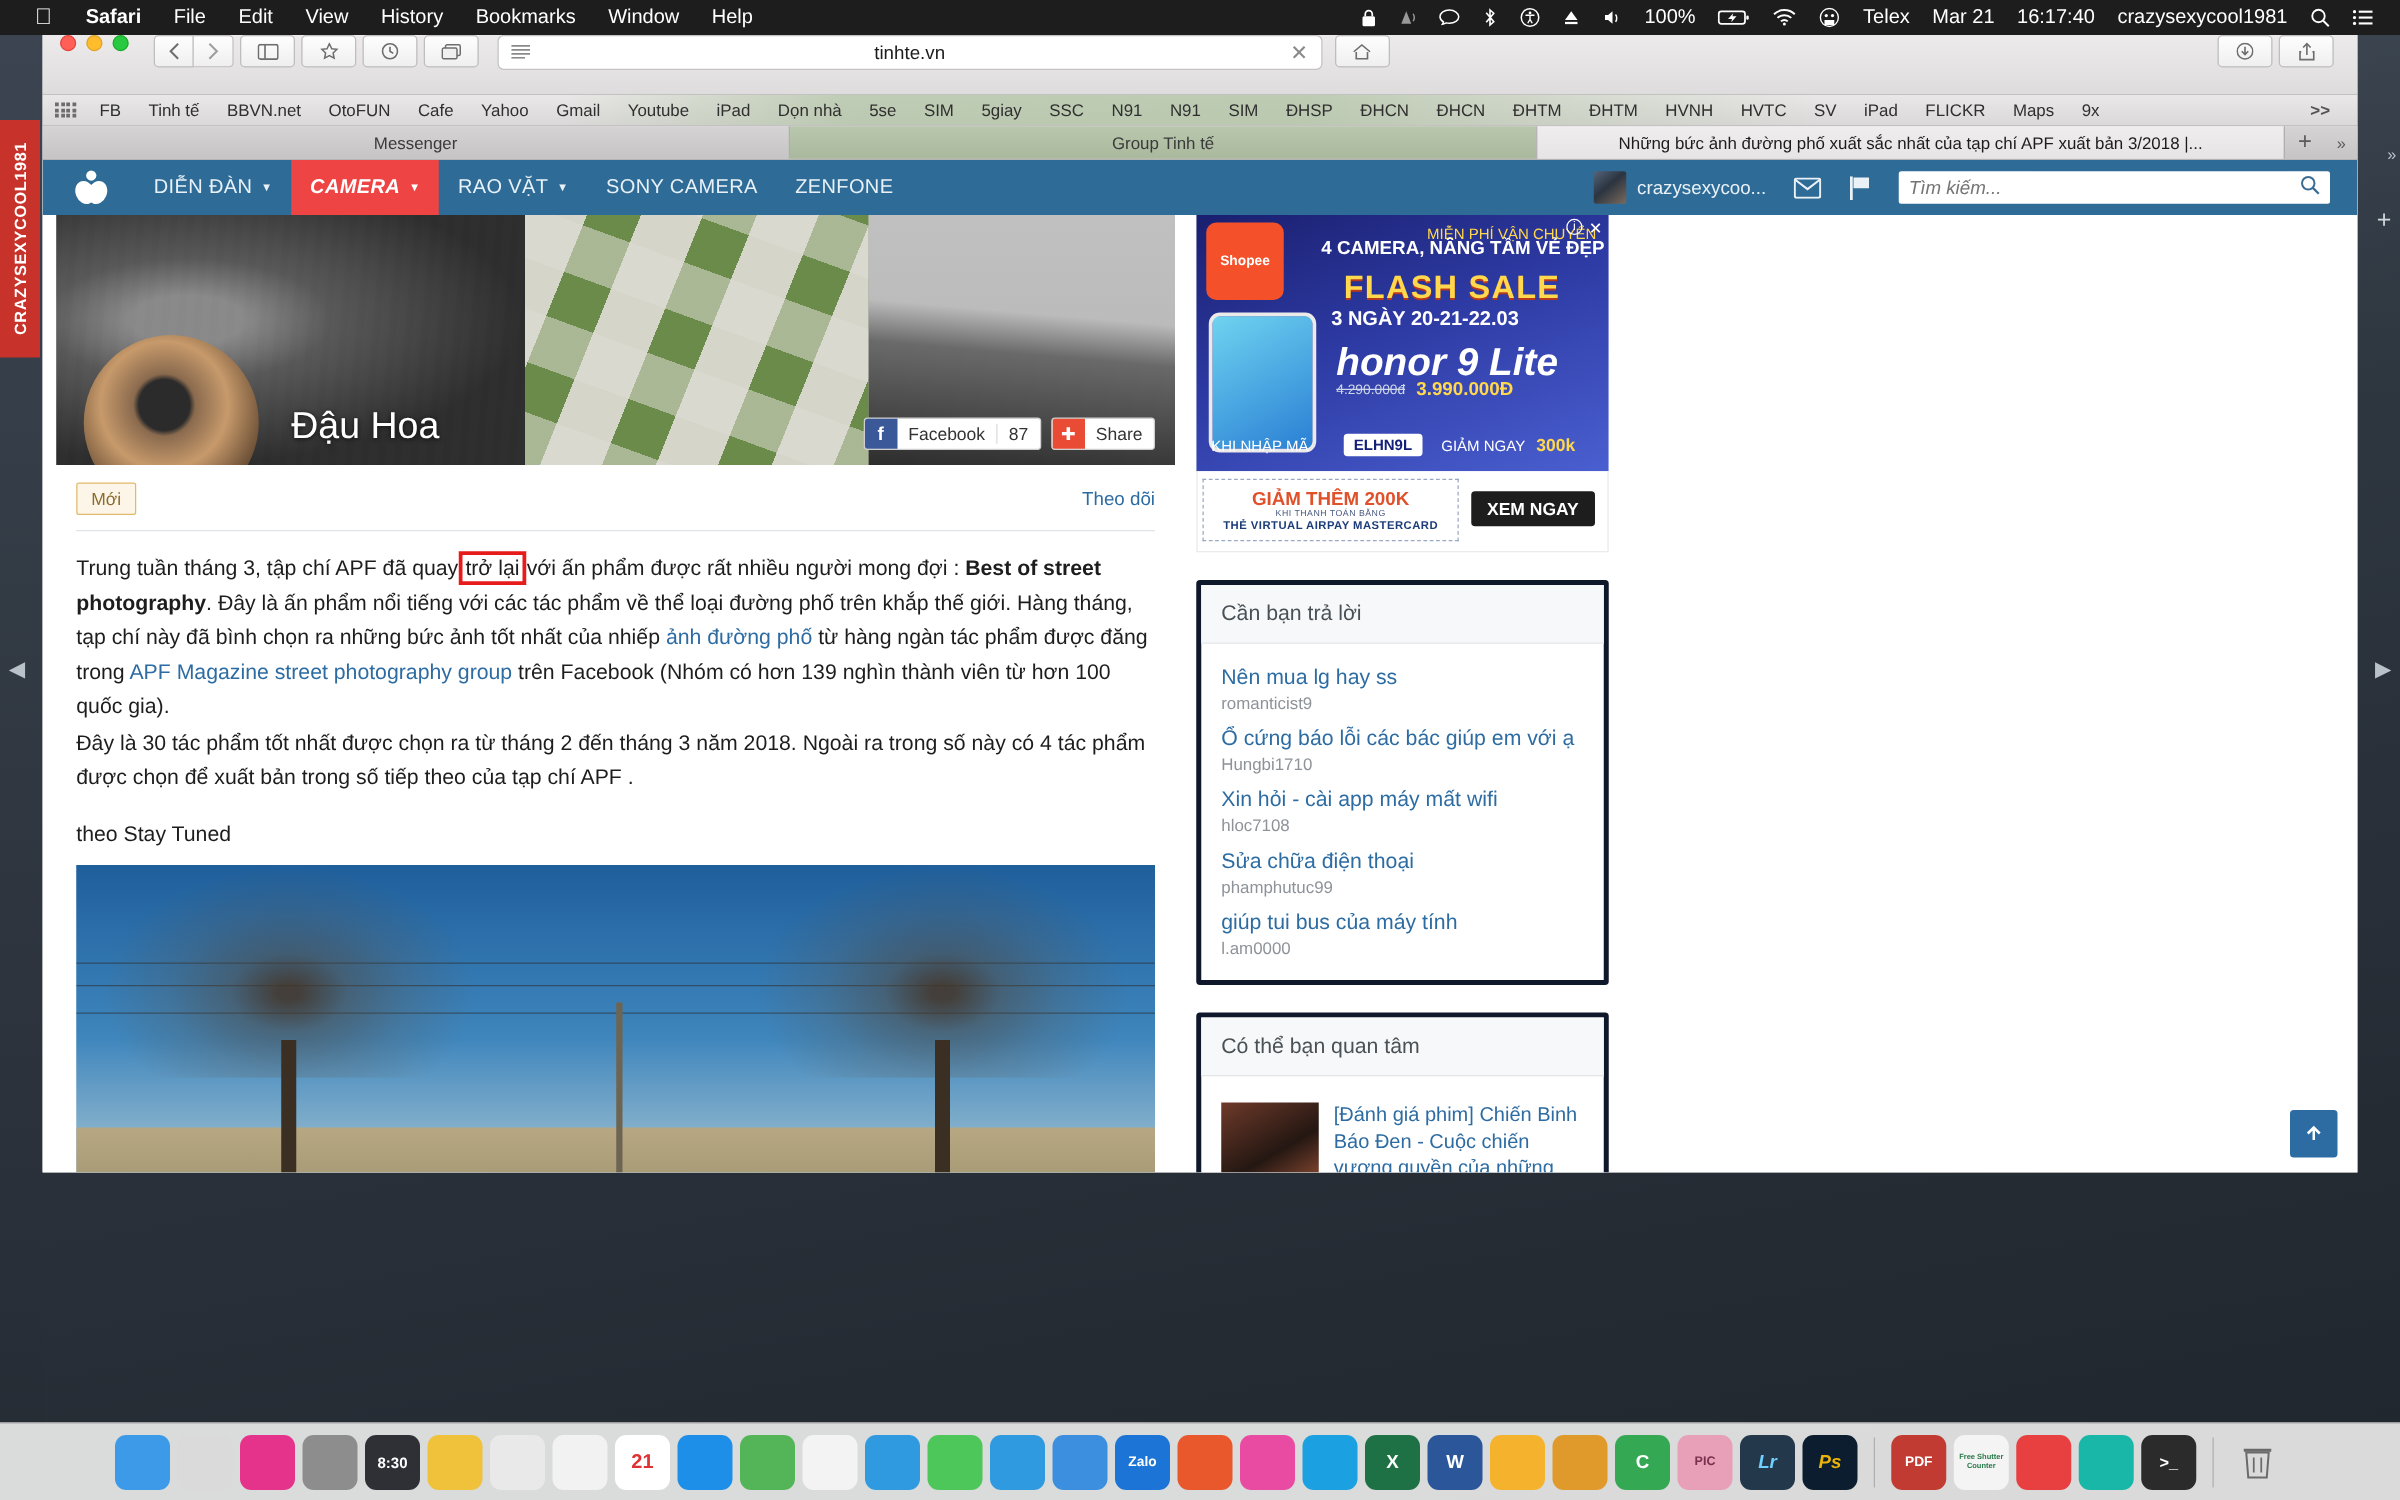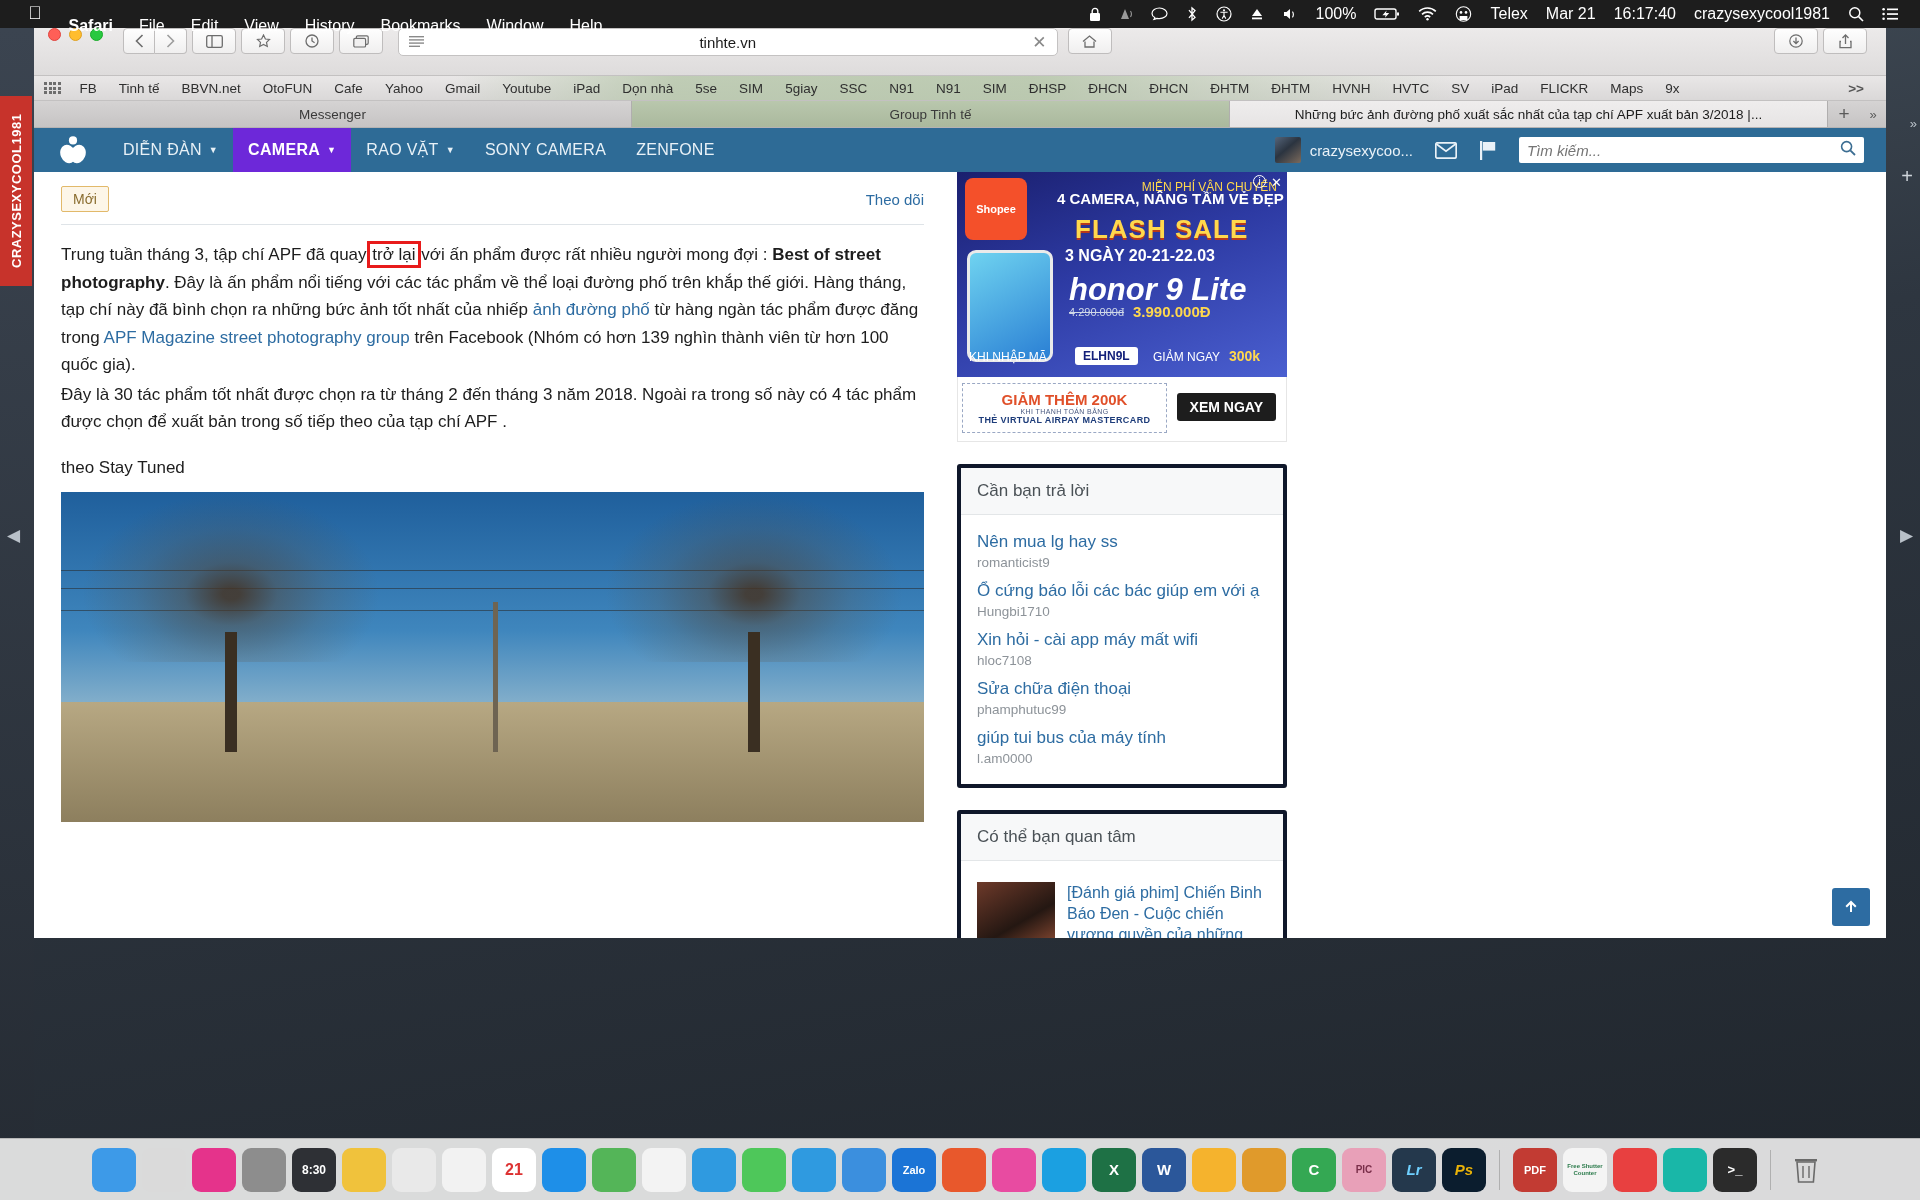--- a/index.html
+++ b/index.html
@@ -9,21 +9,21 @@
     background:#2b2b2b;
   }
 
   
   .menubar {
     position:absolute; top:0; left:0; width:1920px; height:28px;
     background:#1d1d1d; color:#fff; display:flex; align-items:center;
     font-size:16px; padding:0 12px; z-index:100;
   }
   .mb-left { display:flex; align-items:center; gap:0; }
-  .mb-item { padding:12px 13px; height:28px; line-height:28px; white-space:nowrap; }
+  .mb-item { padding:0 13px; height:28px; line-height:28px; white-space:nowrap; }
   .mb-apple { padding:0 14px 0 16px; font-size:18px; line-height:26px; }
   .mb-bold { font-weight:bold; }
   .mb-right { margin-left:auto; display:flex; align-items:center; gap:0; }
   .mb-r { padding:0 9px; height:28px; line-height:28px; display:flex; align-items:center; white-space:nowrap;}
   .mb-r svg { display:block; }
   .mb-dim { opacity:.55; }
 
   
   .desktop {
     position:absolute; top:28px; left:0; width:1920px; height:1172px;
@@ -125,21 +125,21 @@
 
   .sitenav {
     height:44px; background:#2e6b96; display:flex; align-items:center;
     padding:0 0 0 20px; color:#fff;
   }
   .logo { width:36px; height:30px; display:flex; align-items:center; justify-content:center; margin-right:18px;}
   .nav-i {
     padding:0 15px; height:44px; display:flex; align-items:center;
     font-size:16px; letter-spacing:.3px; white-space:nowrap; color:#e8f1f7;
   }
-  .nav-i.active { background:#6d28d9; color:#fff; font-weight:bold; }
+  .nav-i.active { background:#ef4444; color:#fff; font-weight:bold;font-style:italic; }
   .caret { margin-left:7px; font-size:9px; }
   .nav-right { margin-left:auto; display:flex; align-items:center; padding-right:22px; gap:0;padding-left:37px; }
   .avatar { width:26px; height:26px; border-radius:2px;
     background:linear-gradient(140deg,#55657a,#2b3440 45%,#7b6a5c); margin-right:9px; }
   .uname { font-size:15px; color:#eaf2f8; margin-right:22px; }
   .nav-ic { margin-right:22px; color:#eaf2f8; display:flex; align-items:center;}
   .searchbox {
     width:345px; height:26px; background:#fff; border-radius:2px;
     display:flex; align-items:center; padding:0 8px; position:relative;
   }
@@ -573,20 +573,38 @@
               </svg>
           </span>
         </div>
       </div>
     </div>
 
     <div class="content">
 
       <div class="col-main">
 
+        <div class="hero">
+          <div class="hero-a"></div>
+          <div class="hero-b"></div>
+          <div class="hero-c"></div>
+          <div class="hero-lens"></div>
+          <div class="hero-cap">Đậu Hoa</div>
+          <div class="fbwrap">
+            <div class="fb-btn">
+              <span class="fb-ic">f</span>
+              <span class="fb-lb">Facebook</span>
+              <span class="fb-ct">87</span>
+            </div>
+            <div class="fb-btn">
+              <span class="sh-ic">✚</span>
+              <span class="fb-lb">Share</span>
+            </div>
+          </div>
+        </div>
 
         <div class="badge-row">
           <span class="badge-moi">Mới</span>
           <span class="theodoi">Theo dõi</span>
         </div>
         <div class="hr"></div>
 
         <div class="article">
           <p>
             <span>Trung tuần tháng 3, tập chí APF đã quay </span><span class="hl">trở lại</span><span> với ấn phẩm được rất nhiều người mong đợi : </span><b>Best of street photography</b><span>. Đây là ấn phẩm nổi tiếng với các tác phẩm về thể loại đường phố trên khắp thế giới. Hàng tháng, tạp chí này đã bình chọn ra những bức ảnh tốt nhất của nhiếp </span><a class="lnk">ảnh đường phố</a><span> từ hàng ngàn tác phẩm được đăng trong </span><a class="lnk">APF Magazine street photography group</a><span> trên Facebook (Nhóm có hơn 139 nghìn thành viên từ hơn 100 quốc gia).</span>

